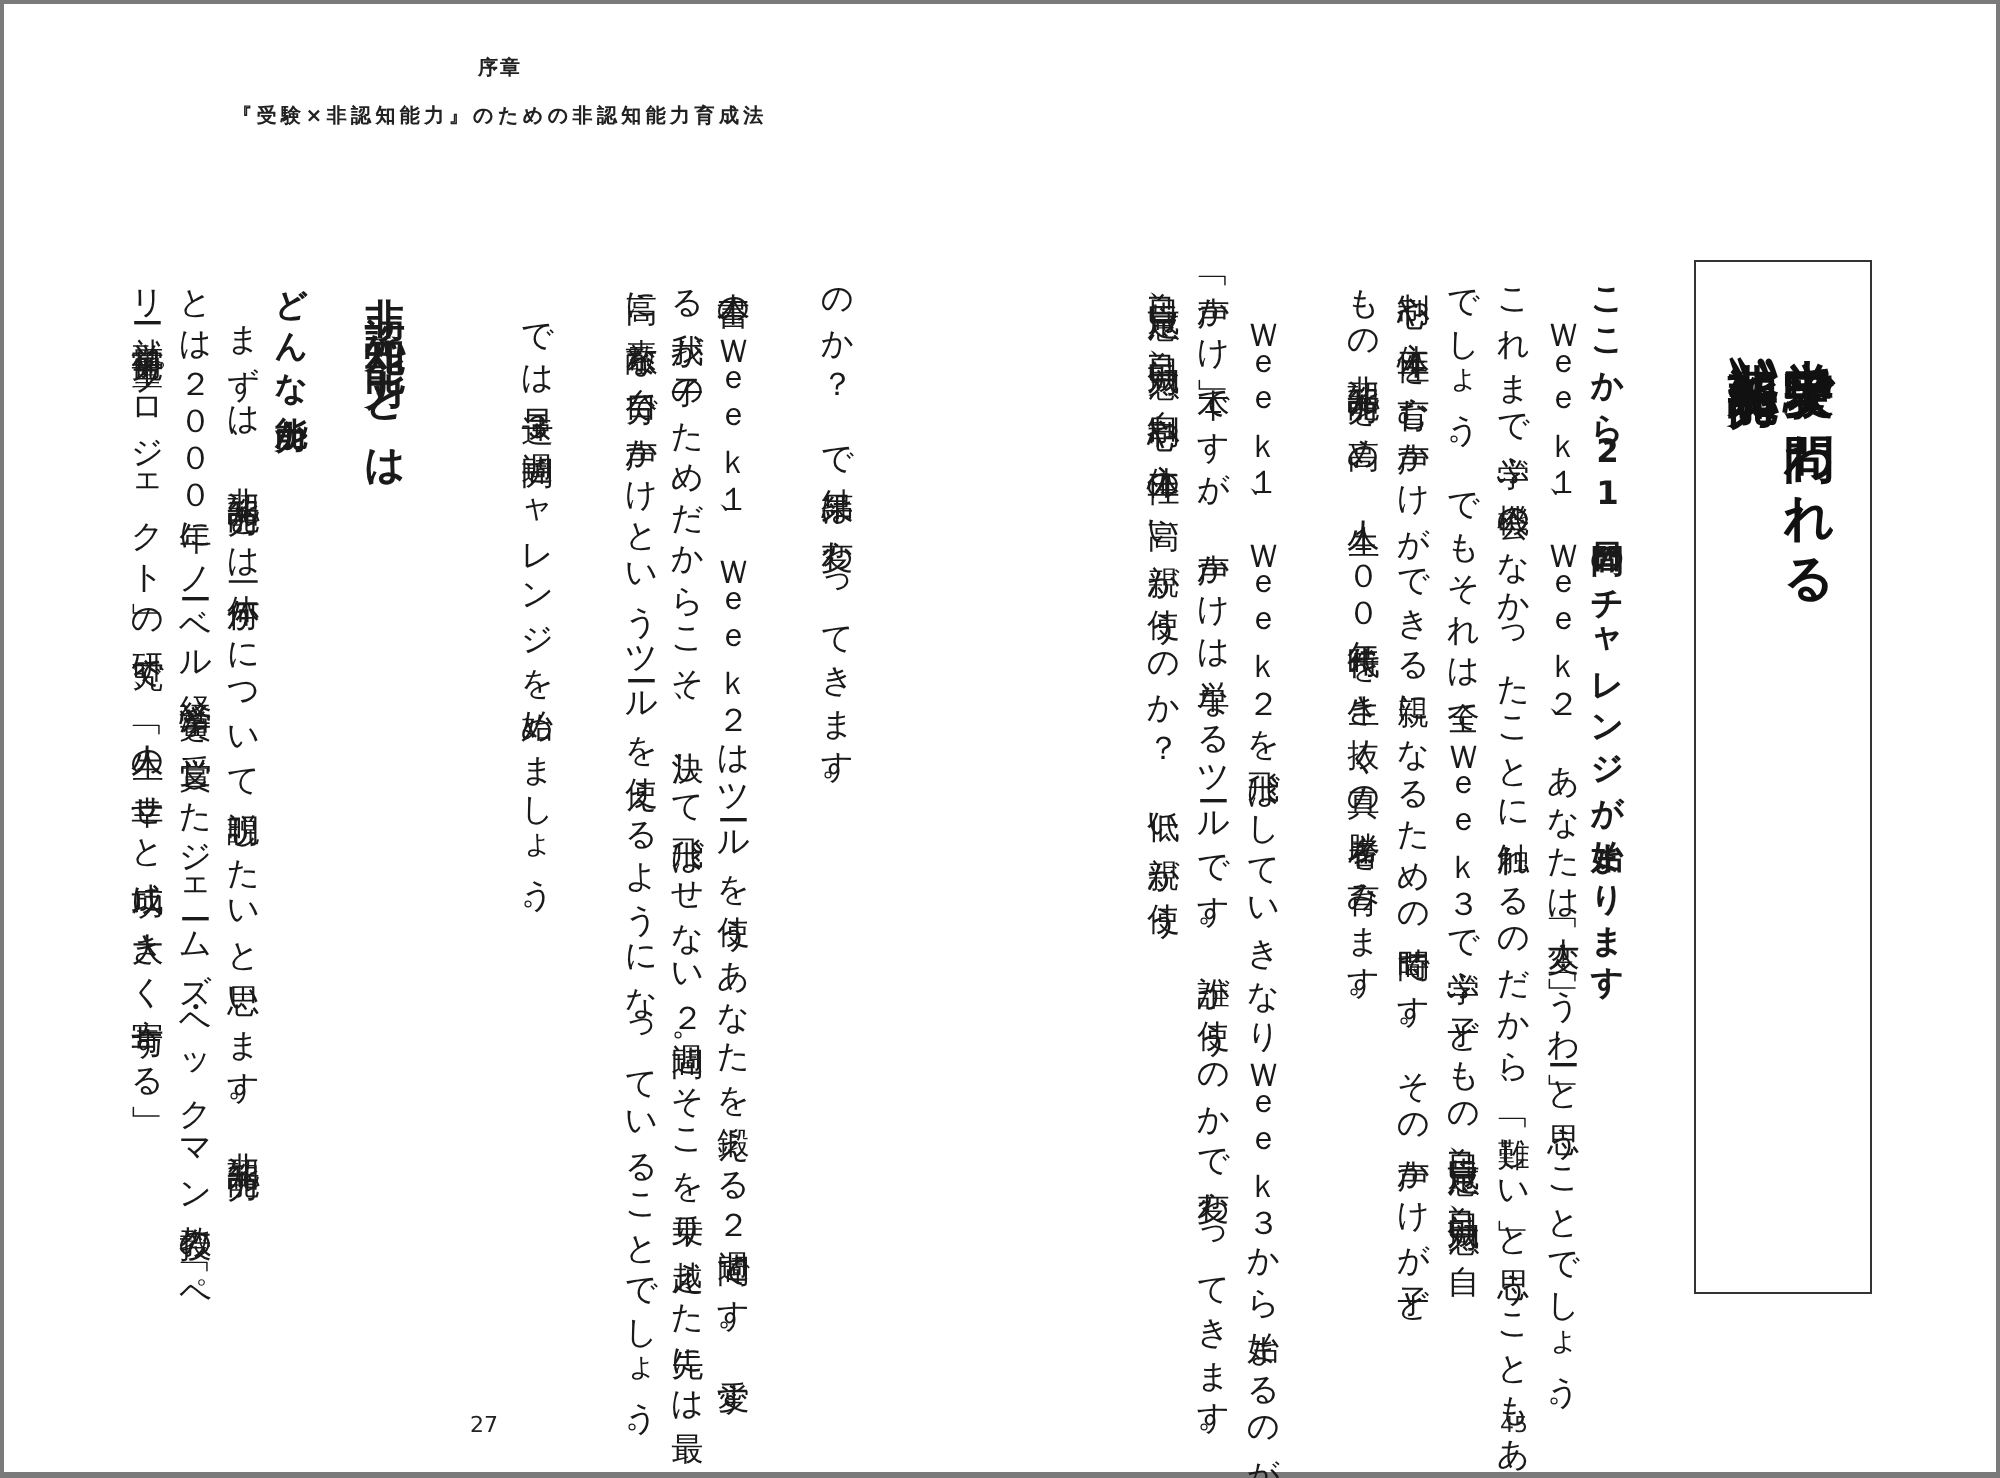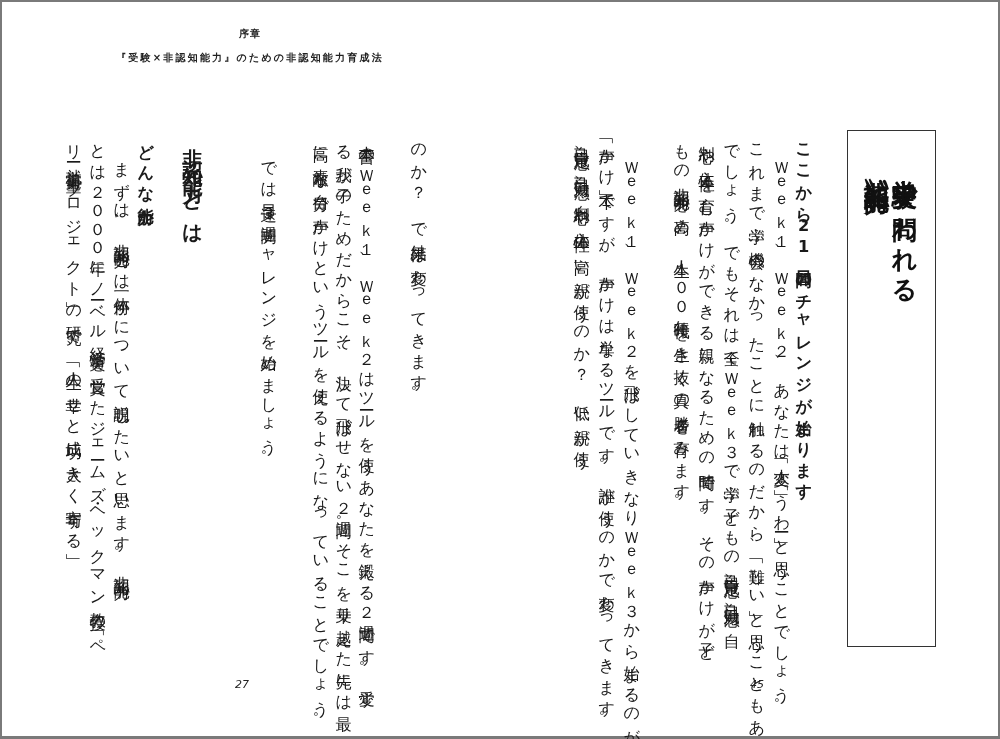--- a/index.html
+++ b/index.html
@@ -44,22 +44,22 @@
     position:absolute; left:847px; top:130px; width:89px; height:517px;
     box-sizing:border-box; border:1.5px solid #333; background:#fff;
   }
   .title-col {
     position:absolute; writing-mode:vertical-rl; text-orientation:upright;
     font-family:"DejaVu Sans","Liberation Sans",sans-serif; font-weight:bold;
     font-size:25px; line-height:1; letter-spacing:2px; white-space:nowrap;
     color:#111;
   }
   .folio {
-    position:absolute; top:678px;
-    font-family:"DejaVu Sans","Liberation Sans",sans-serif; font-style:italic;
+    position:absolute; top:706px;
+    font-family:"DejaVu Sans","Liberation Sans",sans-serif; 
     font-size:11px; color:#222;
   }
 </style>
 </head>
 <body>
 
 <div class="frame"></div>
 
 <div class="page left">
   <div class="running-head rh-chapter">序章</div>

